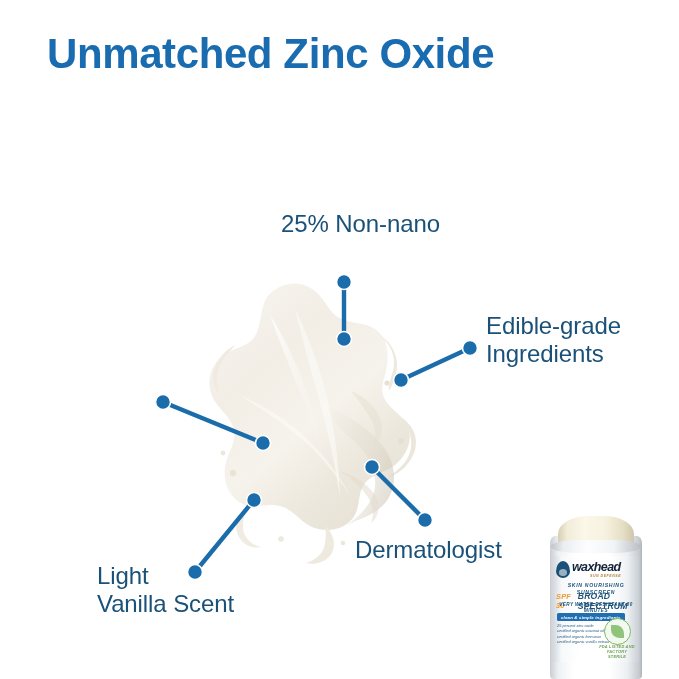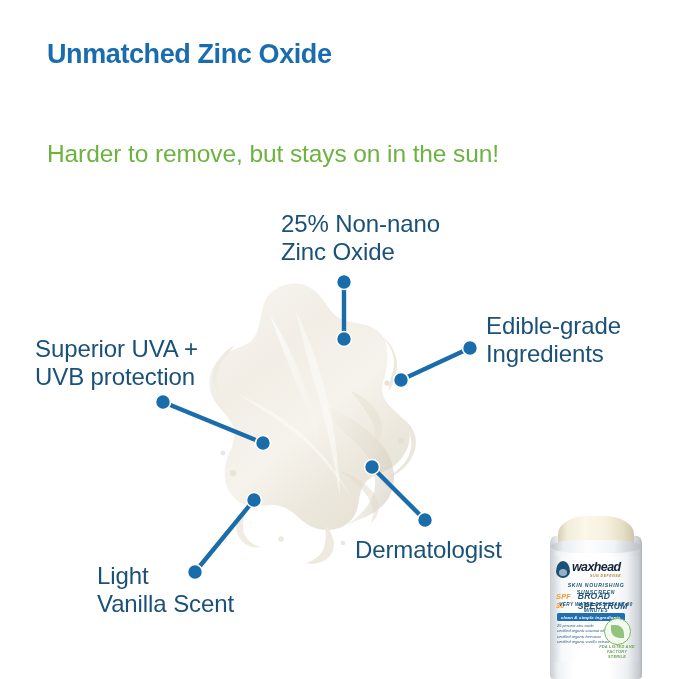--- a/index.html
+++ b/index.html
@@ -22,21 +22,21 @@
   }
 
   
   .headline {
     position: absolute;
     left: 47px;
     top: 31px;
     width: 600px;
   }
   .headline-line {
-    font-size: 27px;
+    font-size: 42px;
     line-height: 46px;
     font-weight: bold;
     color: #1a6cb0;
     letter-spacing: -0.4px;
     white-space: nowrap;
   }
   .subhead {
     position: absolute;
     left: 47px;
     top: 139px;
@@ -258,21 +258,20 @@
   }
 </style>
 </head>
 <body>
 
 <div id="page">
 
   <div class="headline">
     <div class="headline-line">Unmatched Zinc Oxide</div>
   </div>
-  <div class="subhead">Harder to remove, but stays on in the sun!</div>
 
   <svg id="swatch" viewBox="0 0 280 305" aria-hidden="true">
     <defs>
       <linearGradient id="creamGrad" x1="0.15" y1="0" x2="0.85" y2="1">
         <stop offset="0%" stop-color="#f7f4ef"></stop>
         <stop offset="28%" stop-color="#f2eee6"></stop>
         <stop offset="55%" stop-color="#f6f3ec"></stop>
         <stop offset="78%" stop-color="#ece7dc"></stop>
         <stop offset="100%" stop-color="#e6e0d3"></stop>
       </linearGradient>
@@ -352,32 +351,27 @@
       <circle cx="425" cy="520" r="7.5" stroke="#ffffff" stroke-width="1.6"></circle>
 
       <line x1="254" y1="500" x2="195" y2="572"></line>
       <circle cx="254" cy="500" r="7.5" stroke="#ffffff" stroke-width="1.6"></circle>
       <circle cx="195" cy="572" r="7.5" stroke="#ffffff" stroke-width="1.6"></circle>
     </g>
   </svg>
 
   <div class="callout" id="callout-zinc">
     <span>25% Non-nano</span>
-    <span>Zinc Oxide</span>
   </div>
 
   <div class="callout" id="callout-edible">
     <span>Edible-grade</span>
     <span>Ingredients</span>
   </div>
 
-  <div class="callout" id="callout-uv">
-    <span>Superior UVA +</span>
-    <span>UVB protection</span>
-  </div>
 
   <div class="callout" id="callout-derm">
     <span>Dermatologist</span>
   </div>
 
   <div class="callout" id="callout-vanilla">
     <span>Light</span>
     <span>Vanilla Scent</span>
   </div>
 

